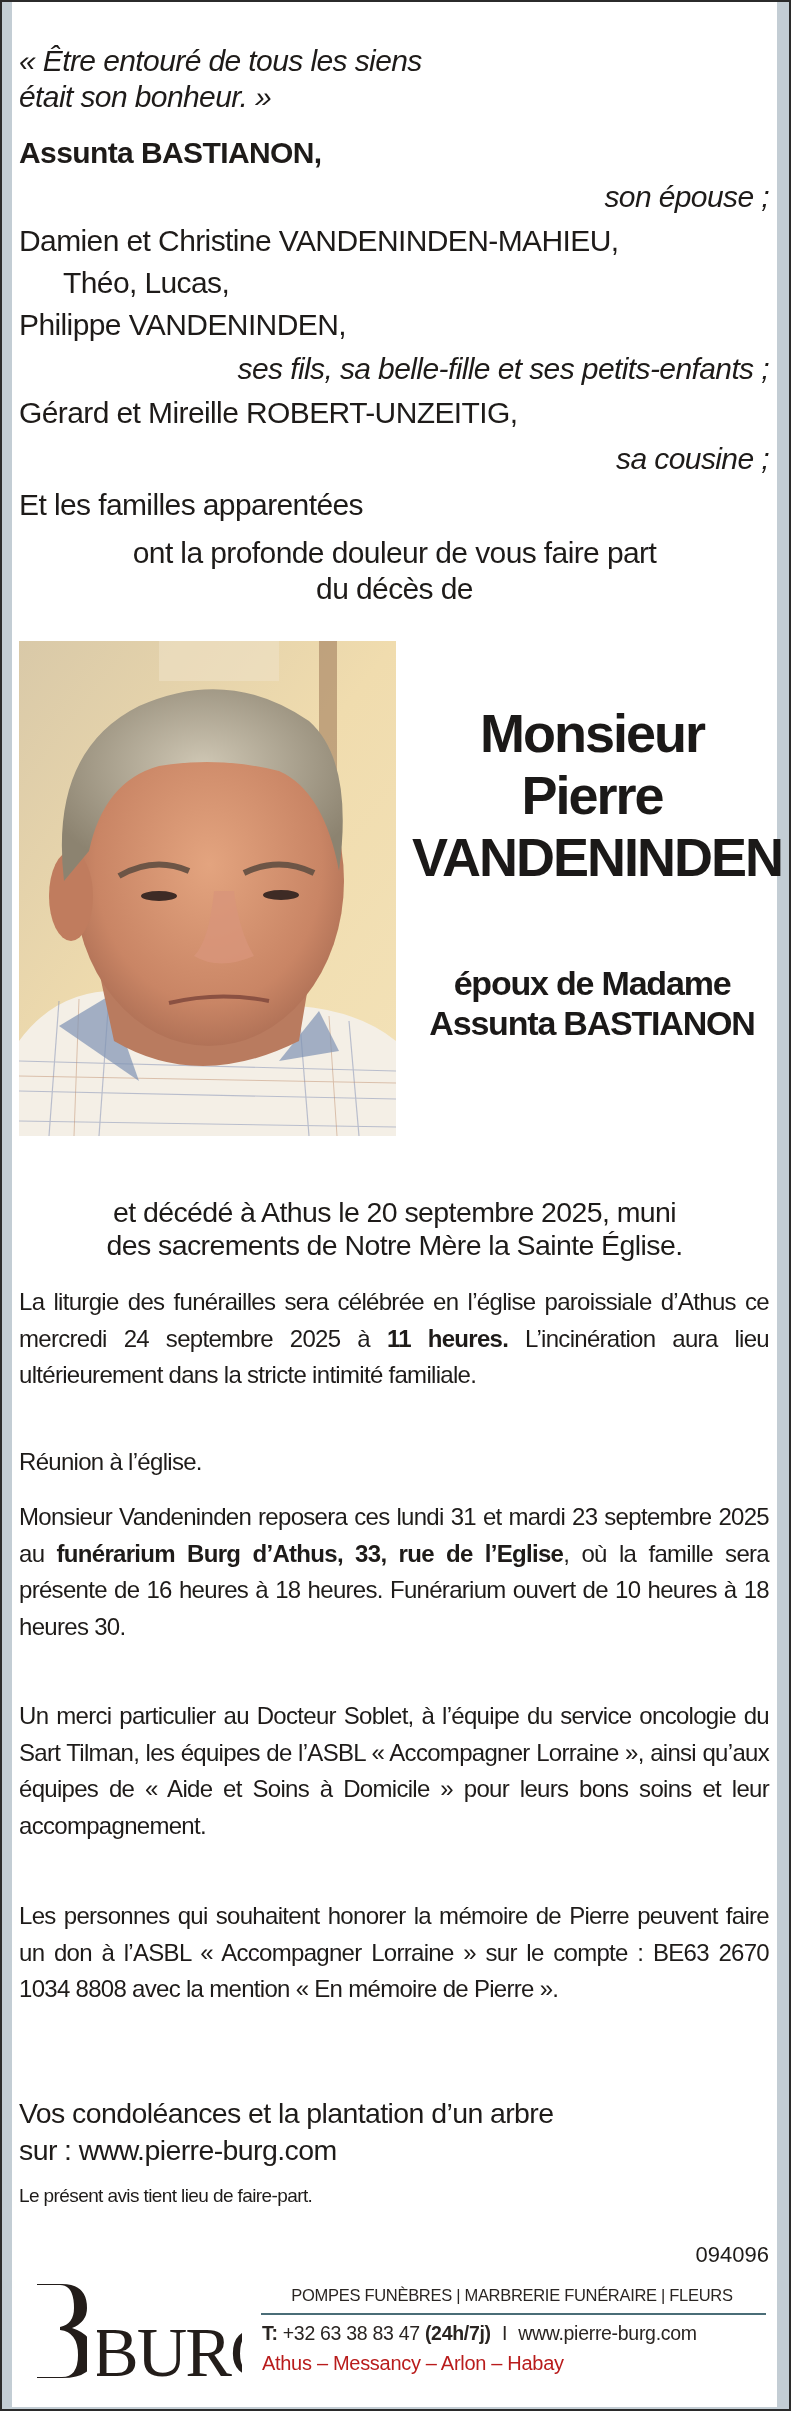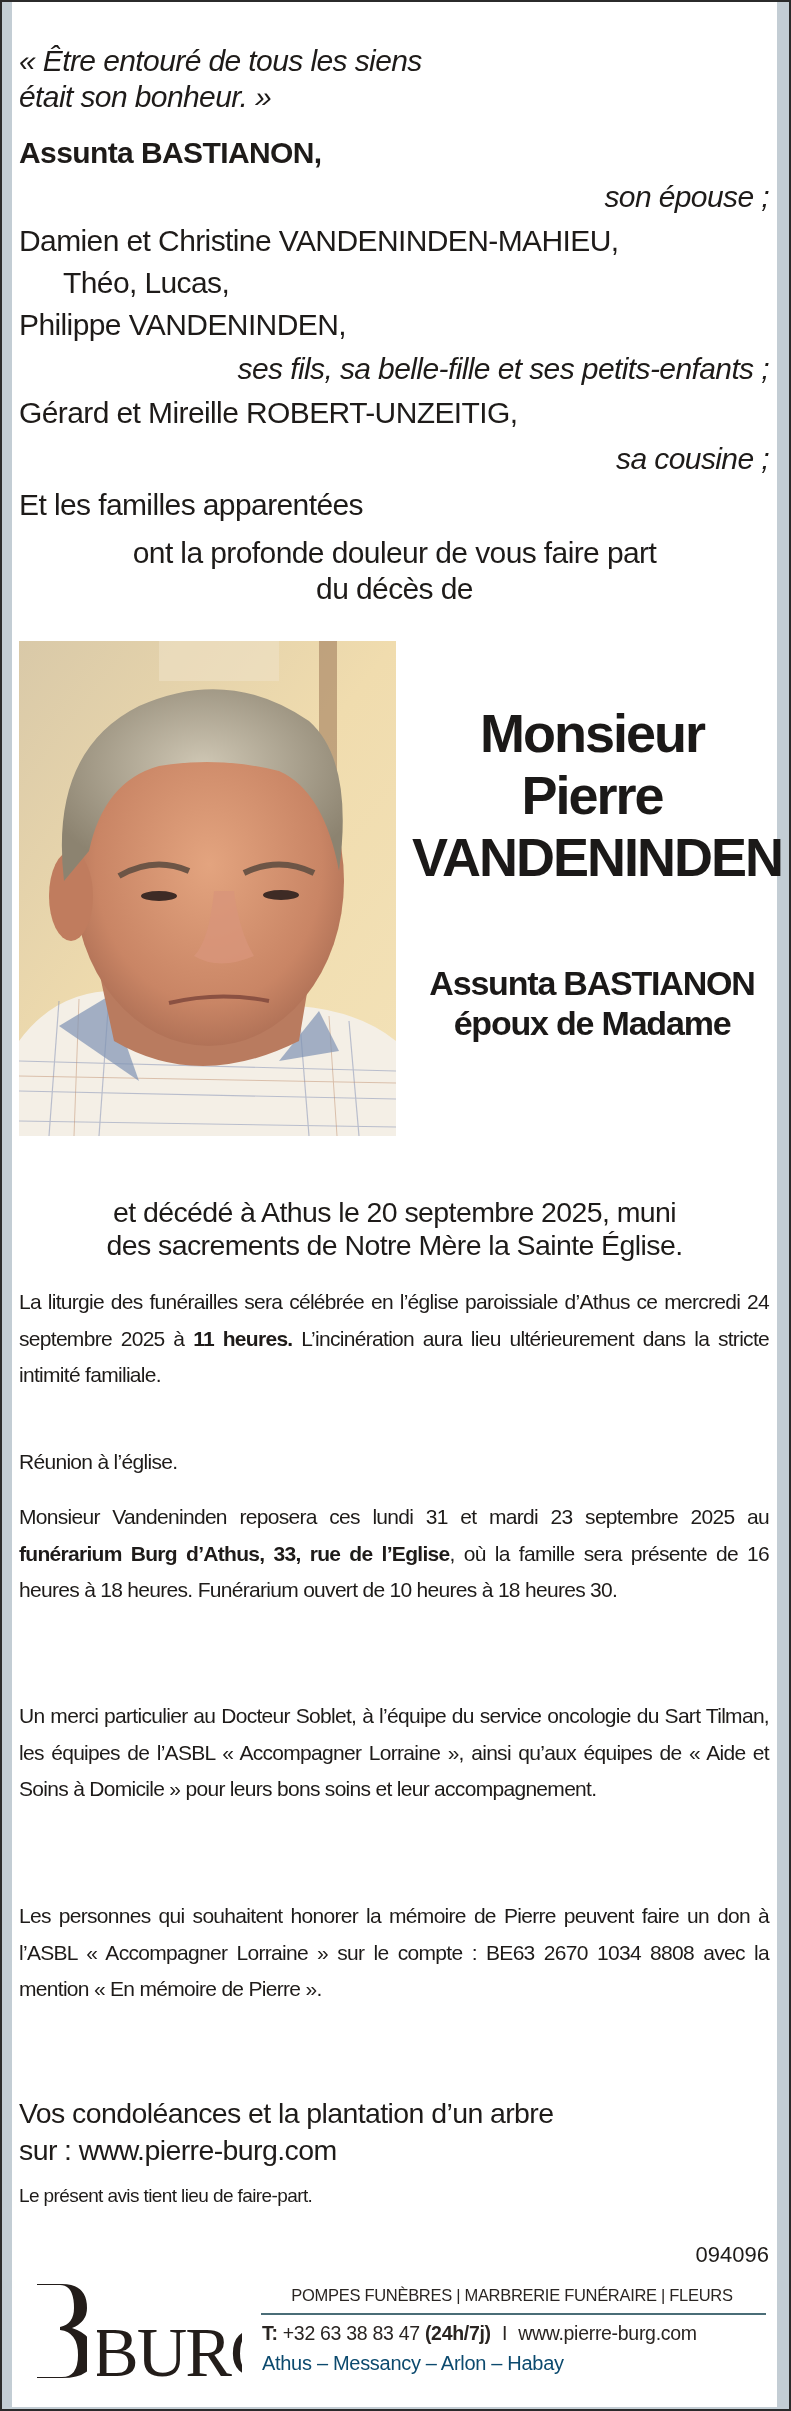--- a/index.html
+++ b/index.html
@@ -7,21 +7,21 @@
          font-family:"Liberation Sans", "DejaVu Sans", sans-serif; color:#1e1b19; }
   .frame { position:absolute; left:0; top:0; width:791px; height:2411px; box-sizing:border-box;
            border:2px solid #2b2b2b; background:#c3cdd4; }
   .page { position:absolute; left:12px; top:2px; width:765px; height:2405px; background:#ffffff; }
   .abs { position:absolute; white-space:nowrap; }
   .t { font-size:30px; line-height:34px; letter-spacing:-0.6px; transform-origin:left top;text-align:center; }
   .it { font-style:italic; }
   .left { left:7px; }
   .center { left:0; width:765px; text-align:center; }
   .right { right:8px; text-align:right; }
-  .para { position:absolute; left:7px; width:750px; font-size:21px; line-height:36.5px;
+  .para { position:absolute; left:7px; width:750px; font-size:24px; line-height:36.5px;
           text-align:justify; text-align-last:left; letter-spacing:-0.7px; }
   .para b { font-weight:bold; }
   .photo { position:absolute; left:7px; top:639px; width:377px; height:495px; overflow:hidden;
            background:#e9d2a4; }
   .name-block { position:absolute; left:400px; width:360px; text-align:center; }
   .name-line { font-weight:bold; font-size:54px; line-height:62px; letter-spacing:-2px; color:#1b1918; }
   .spouse-line { font-weight:bold; font-size:34px; line-height:40px; letter-spacing:-1.2px; color:#1b1918; }
   .logo { position:absolute; left:20px; top:2278px; width:210px; height:100px; }
   .footer-text { position:absolute; left:240px; }
   .rule { position:absolute; left:249px; top:2311px; width:505px; height:2px; background:#4a6d77; }
@@ -105,22 +105,22 @@
       <path d="M150 362 Q 200 350 250 360" stroke="#8b5142" stroke-width="4" fill="none"></path>
     </svg>
   </div>
 
   <div class="name-block" style="top:700px;">
     <div class="name-line">Monsieur</div>
     <div class="name-line">Pierre</div>
     <div class="name-line">VANDENINDEN</div>
   </div>
   <div class="name-block" style="top:961px;">
+    <div class="spouse-line">époux de Madame</div>
     <div class="spouse-line">Assunta BASTIANON</div>
-    <div class="spouse-line">époux de Madame</div>
   </div>
 
   <div class="abs t center" style="top:1193px; font-size:28.5px;">et décédé à Athus le 20 septembre 2025, muni</div>
   <div class="abs t center" style="top:1226px; font-size:28.5px;">des sacrements de Notre Mère la Sainte Église.</div>
 
   <div class="para" style="top:1282px;"><span>La liturgie des funérailles sera célébrée en l’église paroissiale d’Athus ce mercredi 24 septembre 2025 à </span><b>11 heures.</b><span> L’incinération aura lieu ultérieurement dans la stricte intimité familiale.</span></div>
 
   <div class="para" style="top:1442px;">Réunion à l’église.</div>
 
   <div class="para" style="top:1497px;"><span>Monsieur Vandeninden reposera ces lundi 31 et mardi 23 septembre 2025 au </span><b>funérarium Burg d’Athus, 33, rue de l’Eglise</b><span>, où la famille sera présente de 16 heures à 18 heures. Funérarium ouvert de 10 heures à 18 heures 30.</span></div>
@@ -145,14 +145,14 @@
 
   <div class="footer-text" style="top:2284px; left:250px; width:500px; text-align:center; font-size:16.5px; letter-spacing:-0.3px; color:#2a2522;">POMPES FUNÈBRES | MARBRERIE FUNÉRAIRE | FLEURS</div>
   <div class="rule"></div>
   <div class="footer-text" style="top:2320px; left:250px; font-size:19.5px; letter-spacing:-0.3px; color:#2a2522; white-space:nowrap;">
     <b>T:</b>
     <span>+32 63 38 83 47</span>
     <b>(24h/7j)</b>
     <span style="margin:0 6px;">I</span>
     <span>www.pierre-burg.com</span>
   </div>
-  <div class="footer-text" style="top:2350px; left:250px; font-size:20px; letter-spacing:-0.3px; color:#0c4a6e; white-space:nowrap;">Athus – Messancy – Arlon – Habay</div>
+  <div class="footer-text" style="top:2350px; left:250px; font-size:20px; letter-spacing:-0.3px; color:#b91c1c; white-space:nowrap;">Athus – Messancy – Arlon – Habay</div>
 </div>
 
 </body></html>

